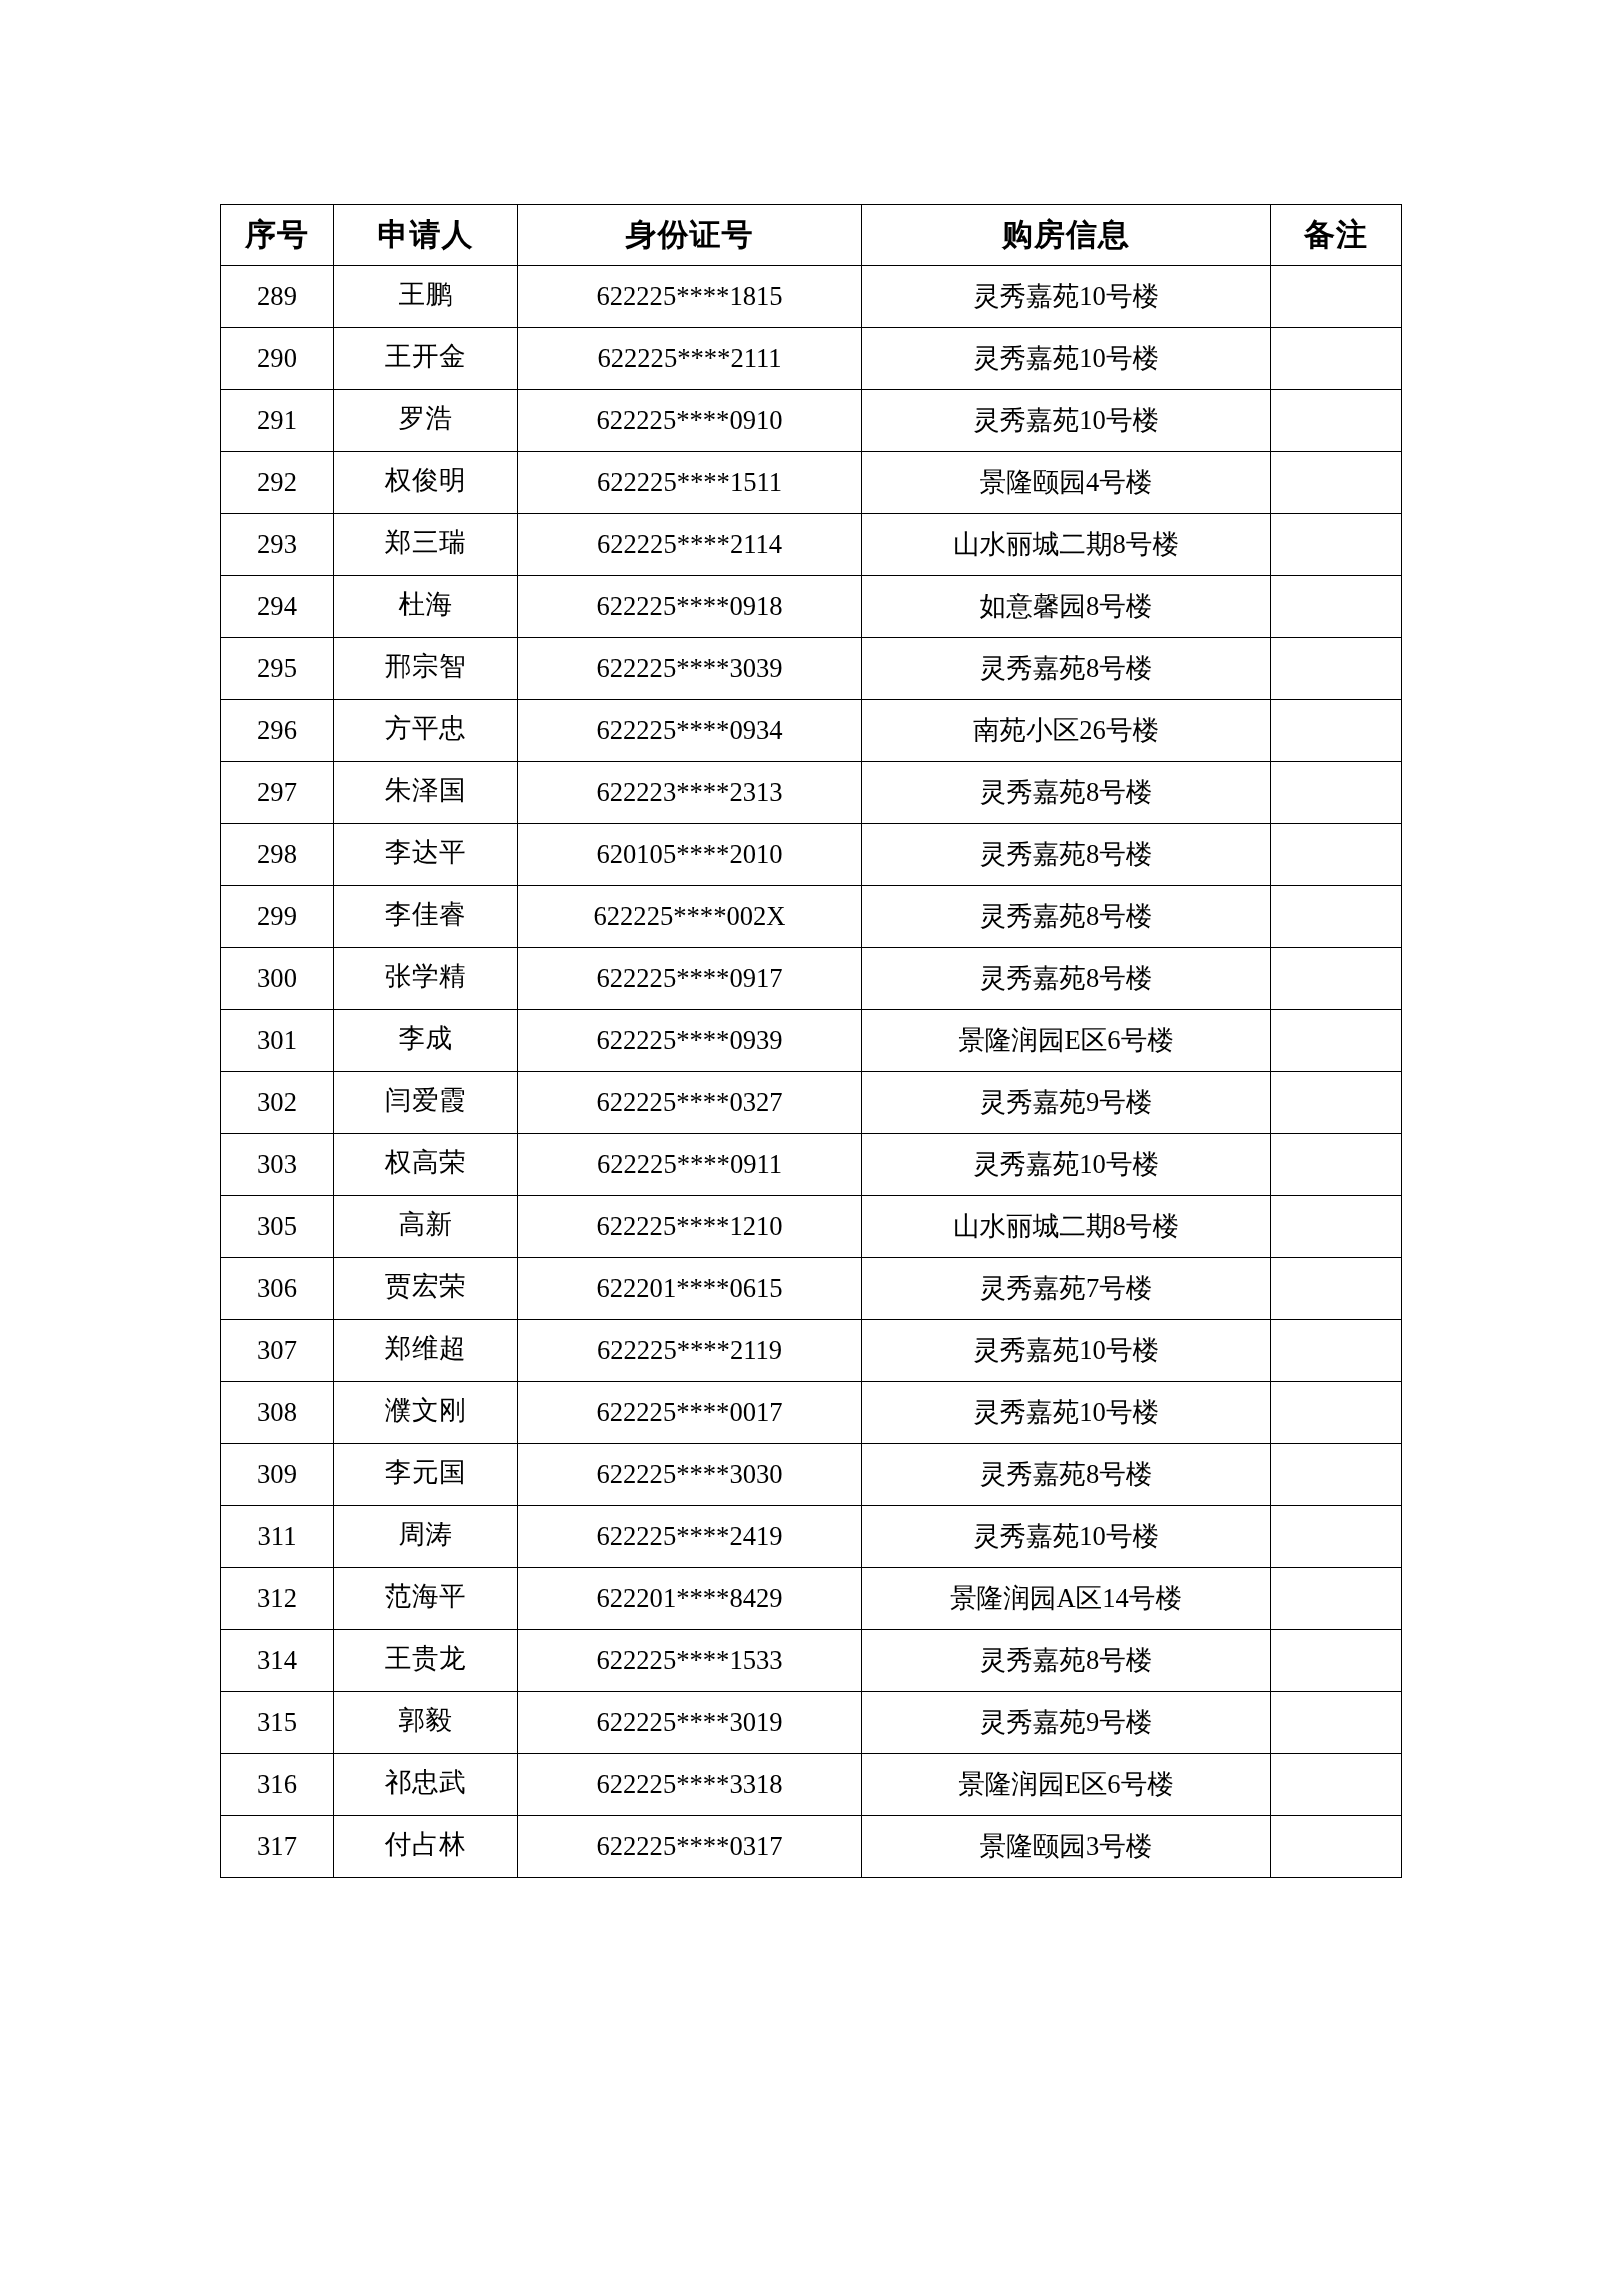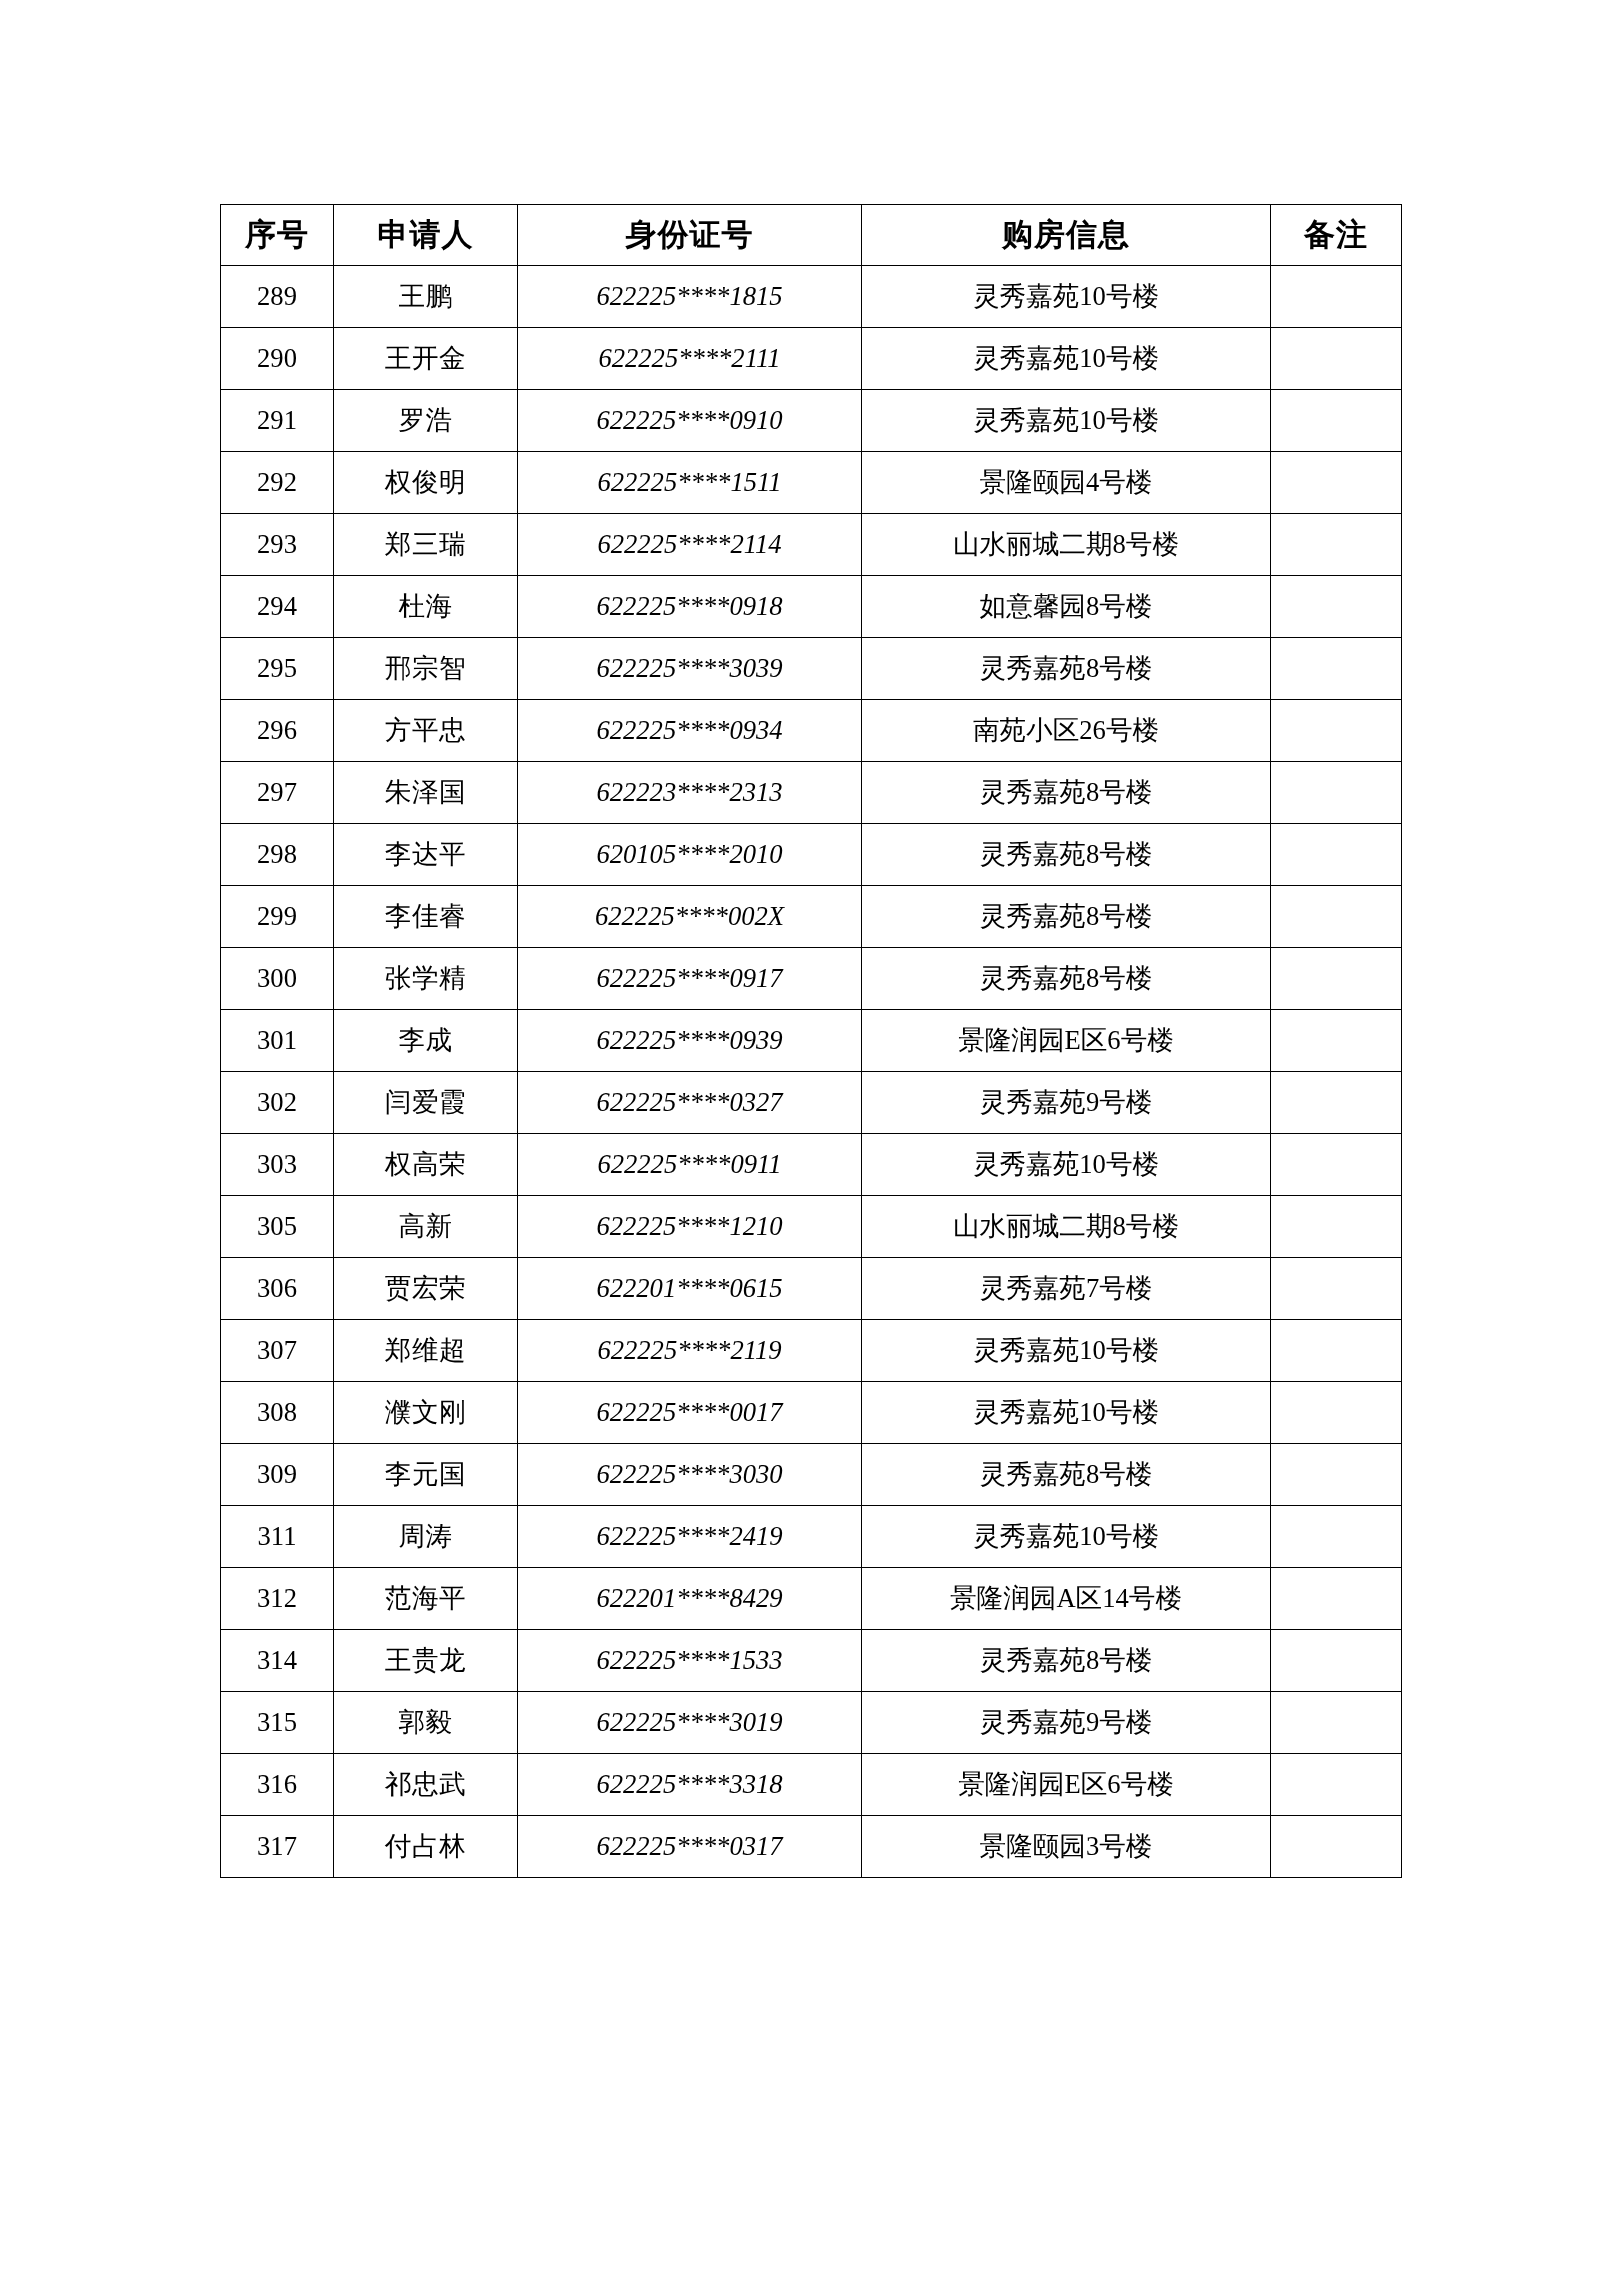--- a/index.html
+++ b/index.html
@@ -60,25 +60,25 @@
   }
   table.roster tbody td {
     font-size: 26.6px;
     font-weight: normal;
   }
   td.col-index {
     font-size: 25.6px;
   }
   td.col-name {
     letter-spacing: 0.5px;
+    font-family: Liberation Mono, monospace;
   }
   td.col-id {
     font-size: 25.6px;
     letter-spacing: 0px;
-    font-style: italic;
   }
   td.col-info {
     letter-spacing: 0px;
   }
   td.col-note {
     font-size: 25.6px;
   }
 </style>
 </head>
 <body>

